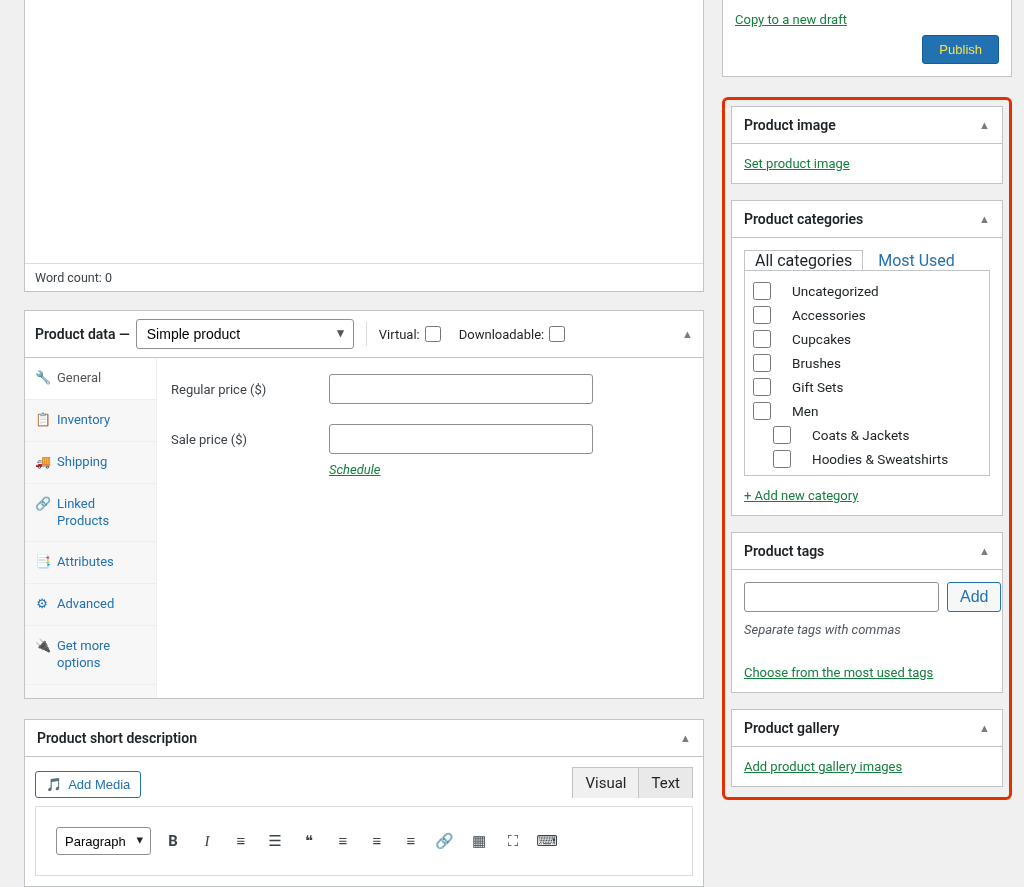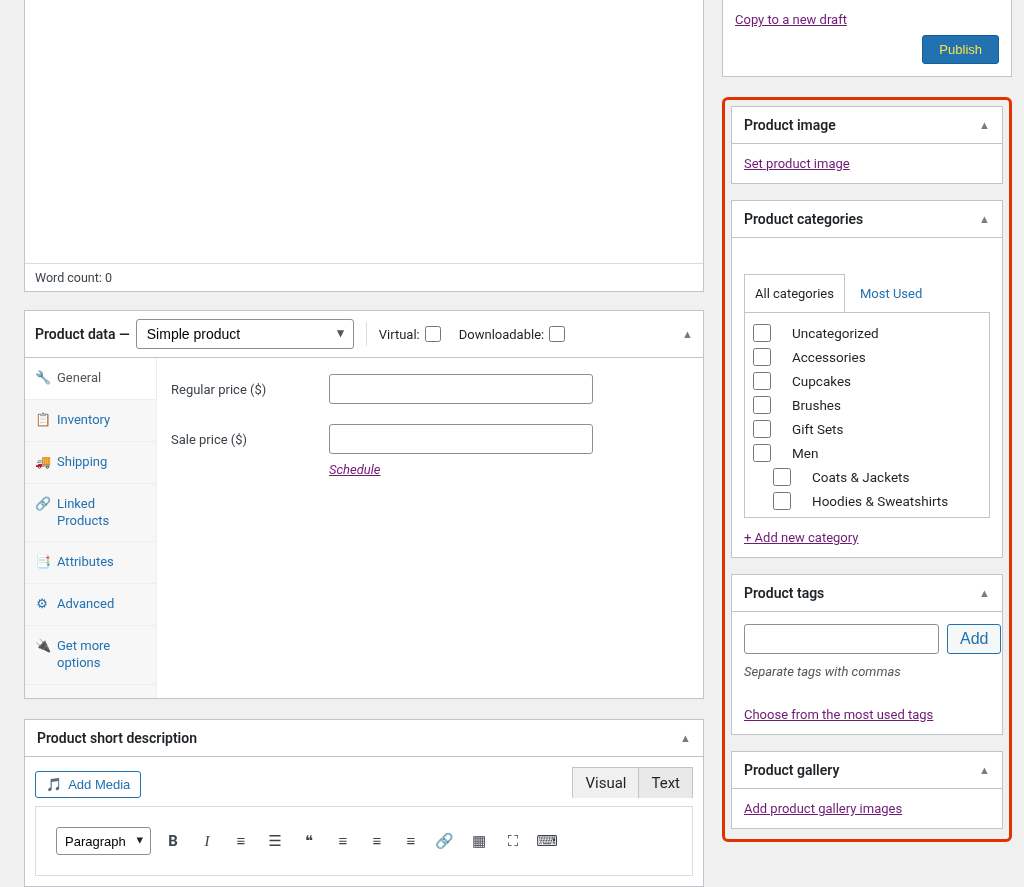--- a/index.html
+++ b/index.html
@@ -5,21 +5,21 @@
 * { box-sizing: border-box; margin: 0; padding: 0; }
 body {
   font-family: -apple-system, BlinkMacSystemFont, "Segoe UI", Roboto, sans-serif;
   font-size: 13px;
   color: #1d2327;
   background: #f0f0f1;
   width: 1024px;
   height: 887px;
   overflow: hidden;
 }
-a { color: #701a75; text-decoration: underline; cursor: pointer; }
+a { color: #15803d; text-decoration: underline; cursor: pointer; }
 
 .layout { display: flex; padding: 0 0 0 24px; height: 100%; gap: 18px; }
 .main-col { flex: 1; display: flex; flex-direction: column; }
 .side-col { width: 302px; padding-right: 12px; }
 
 
 .editor-area {
   background: #fff;
   border: 1px solid #c3c4c7;
   border-top: none;
@@ -167,28 +167,27 @@
   padding: 6px 16px; border-radius: 3px; font-size: 13px; cursor: pointer;
 }
 
 .highlight-frame { border: 3px solid #e23100; border-radius: 6px; padding: 6px 6px 4px 6px; margin-bottom: 10px; }
 .highlight-frame .postbox { margin-bottom: 16px; }
 .highlight-frame .postbox:last-child { margin-bottom: 6px; }
 
 
 .cat-tabs { display: flex; border-bottom: 1px solid #c3c4c7; margin-bottom: 0; }
 .cat-tab {
-  padding: 11px 10px;
+  padding: 0 10px;
   border: 1px solid #c3c4c7;
   border-bottom: none;
   background: #fff;
   margin-right: 4px;
-  font-size: 13px;
+  font-size: 16px;
   cursor: pointer;
-  margin-top: 24px;
 }
 .cat-tab:not(.active) { border-color: transparent; color: #2271b1; }
 .cat-list {
   border: 1px solid #c3c4c7; border-top: none;
   height: 205px; overflow-y: scroll;
   padding: 8px 8px;
 }
 .cat-item {
   display: flex; align-items: center; gap: 21px;
   padding: 3px 0; font-size: 13.5px;

